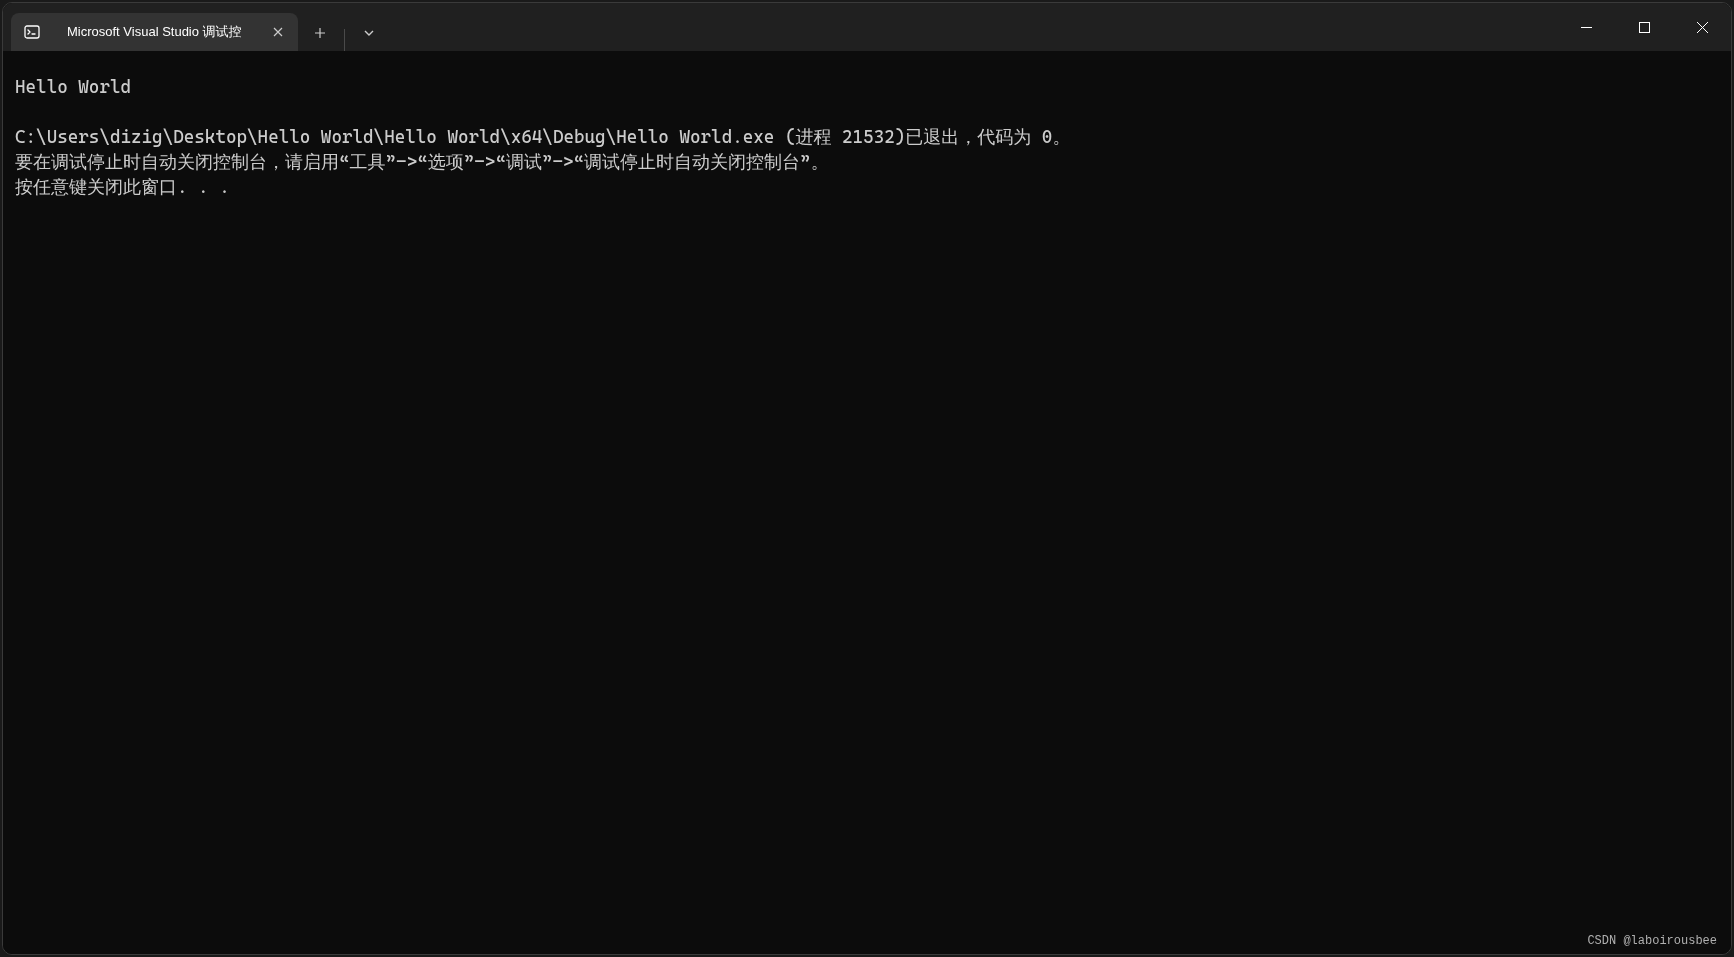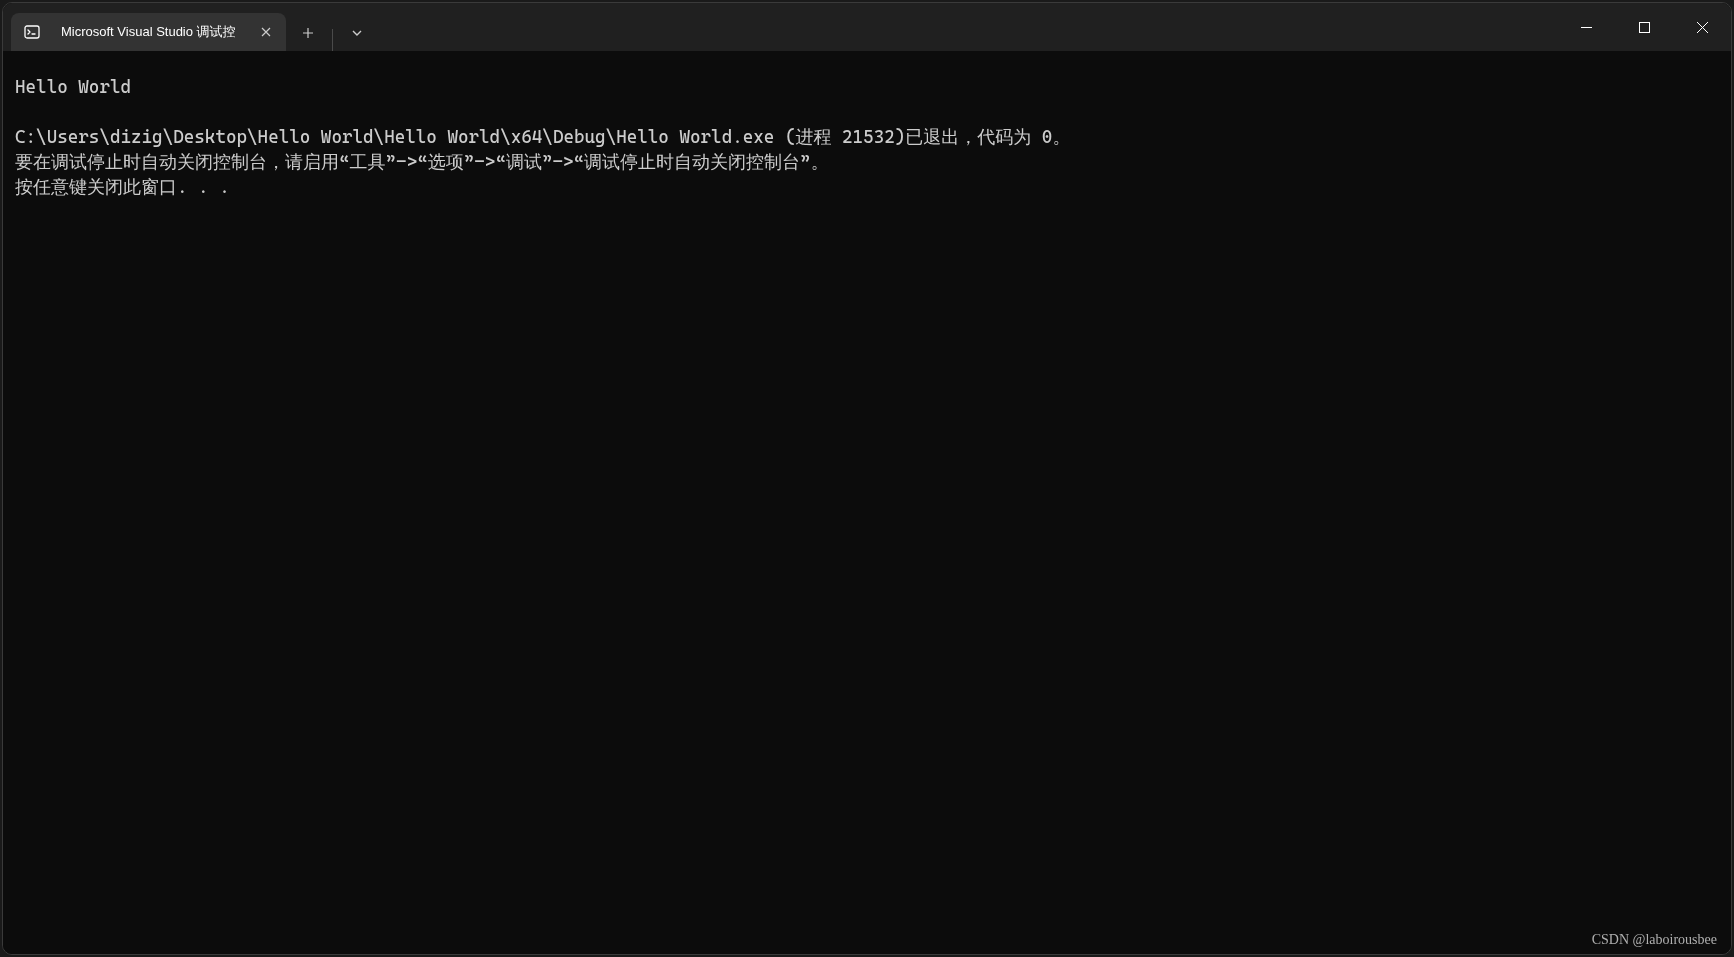--- a/index.html
+++ b/index.html
@@ -32,21 +32,21 @@
   .tab {
     display: flex;
     align-items: center;
     background: #333333;
     height: 38px;
     margin-top: 8px;
     border-radius: 8px 8px 0 0;
     padding: 0 10px 0 12px;
     min-width: 0;
     max-width: 300px;
-    gap: 20px;
+    gap: 26px;
     position: relative;
   }
   .tab-icon {
     width: 18px; height: 18px; flex-shrink: 0;
     display: flex; align-items: center; justify-content: center;
   }
   .tab-title {
     color: #ffffff;
     font-size: 13px;
     white-space: nowrap;
@@ -85,22 +85,22 @@
     font-size: 18px;
     line-height: 25px;
     color: #cccccc;
     white-space: pre;
     overflow: hidden;
   }
   .watermark {
     position: absolute;
     bottom: 6px; right: 14px;
     color: #b0b0b0;
-    font-size: 14px;
-    font-family: Liberation Serif, serif;
+    font-size: 12px;
+    font-family: Liberation Mono, monospace;
   }
 </style>
 </head>
 <body>
 
 <div class="window">
   <div class="titlebar">
     <div class="tabs">
       <div class="tab">
         <span class="tab-icon">

